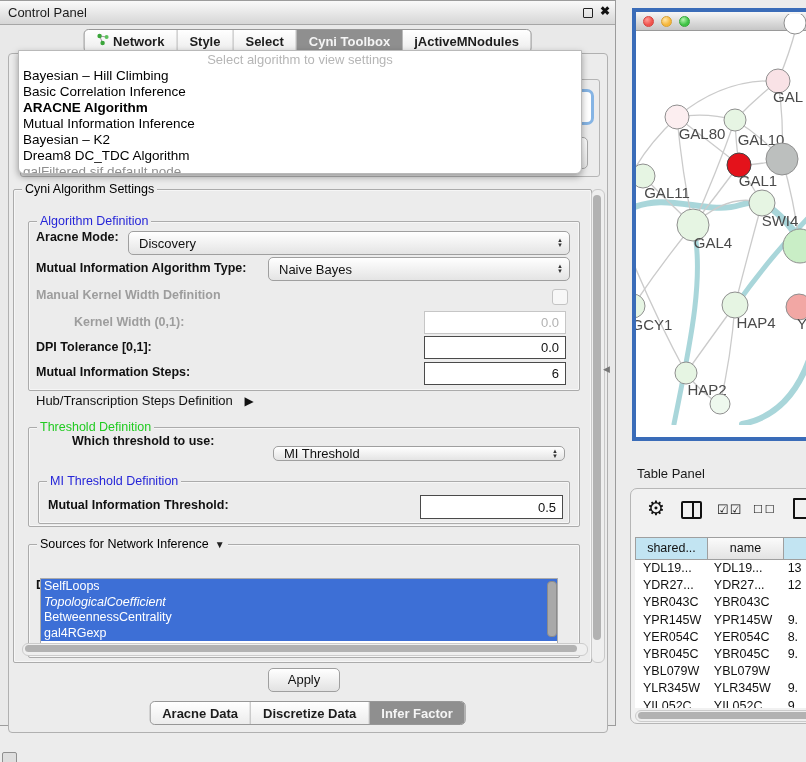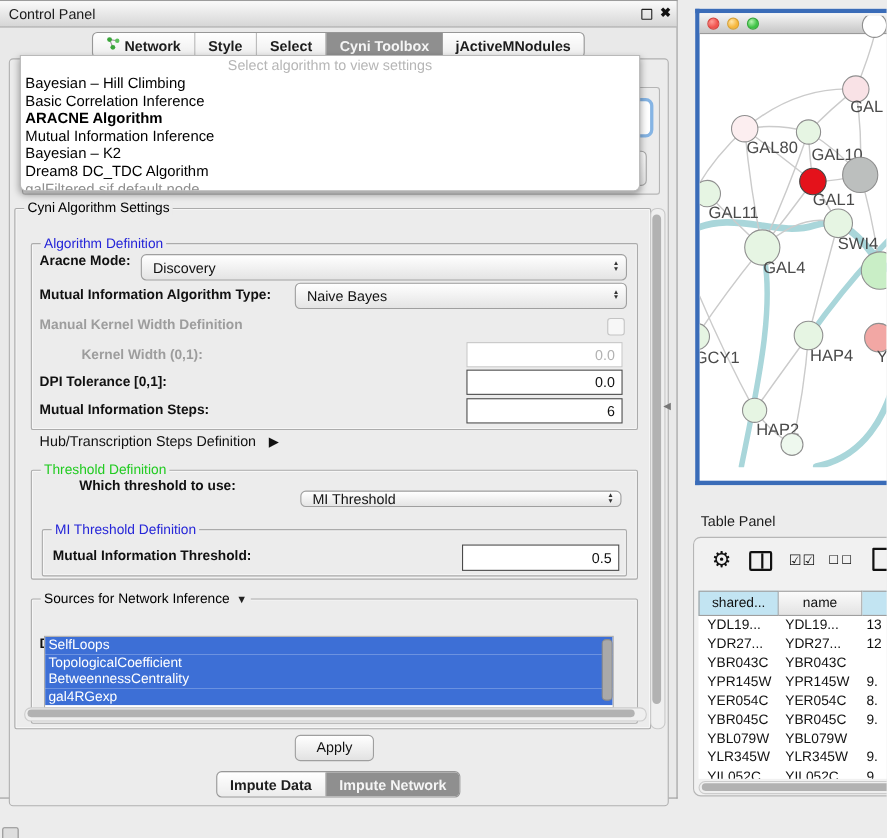--- a/index.html
+++ b/index.html
@@ -221,37 +221,38 @@
   <span class="flabel" style="left:48px;top:497px;">Mutual Information Threshold:</span>
   <input class="tfield" style="left: 420px; top: 494px; width: 143px; height: 24px;" readonly="" value="0.5">
 
   <div class="fs fs-sources">
     <span class="leg"><span>Sources for Network Inference</span><span class="tri-down">▼</span></span>
   </div>
   <span class="flabel" style="left:36px;top:577px;">Data Attributes</span>
   <div class="listbox">
     <div id="attr-items">
         <div class="attr-item" style="background: rgb(61, 111, 214);">SelfLoops</div>
-        <div class="attr-item" style="background: rgb(61, 111, 214);">TopologicalCoefficient</div>
+        <div class="attr-item" style="background: rgb(61, 111, 214); font-style: italic;">TopologicalCoefficient</div>
         <div class="attr-item" style="background: rgb(61, 111, 214);">BetweennessCentrality</div>
         <div class="attr-item" style="background: rgb(61, 111, 214);">gal4RGexp</div>
       </div>
     <div class="list-vscroll">
         <div class="th"></div>
       </div>
   </div>
   <div class="hscroll hs-sources">
       <div class="thumb"></div>
     </div>
 
   <div class="apply-btn">Apply</div>
 
   <div class="seg bottom-tabs">
-      <div class="tab">Impute Data</div>
-      <div class="tab sel">Impute Network</div>
+      <div class="tab">Aracne Data</div>
+      <div class="tab">Discretize Data</div>
+      <div class="tab sel">Infer Factor</div>
     </div>
 </div>
 
 <span class="splitter-arrow">◀</span>
 
 <div class="net-win">
   <div class="net-titlebar">
     <span class="light red"></span>
     <span class="light yellow"></span>
     <span class="light green"></span>

